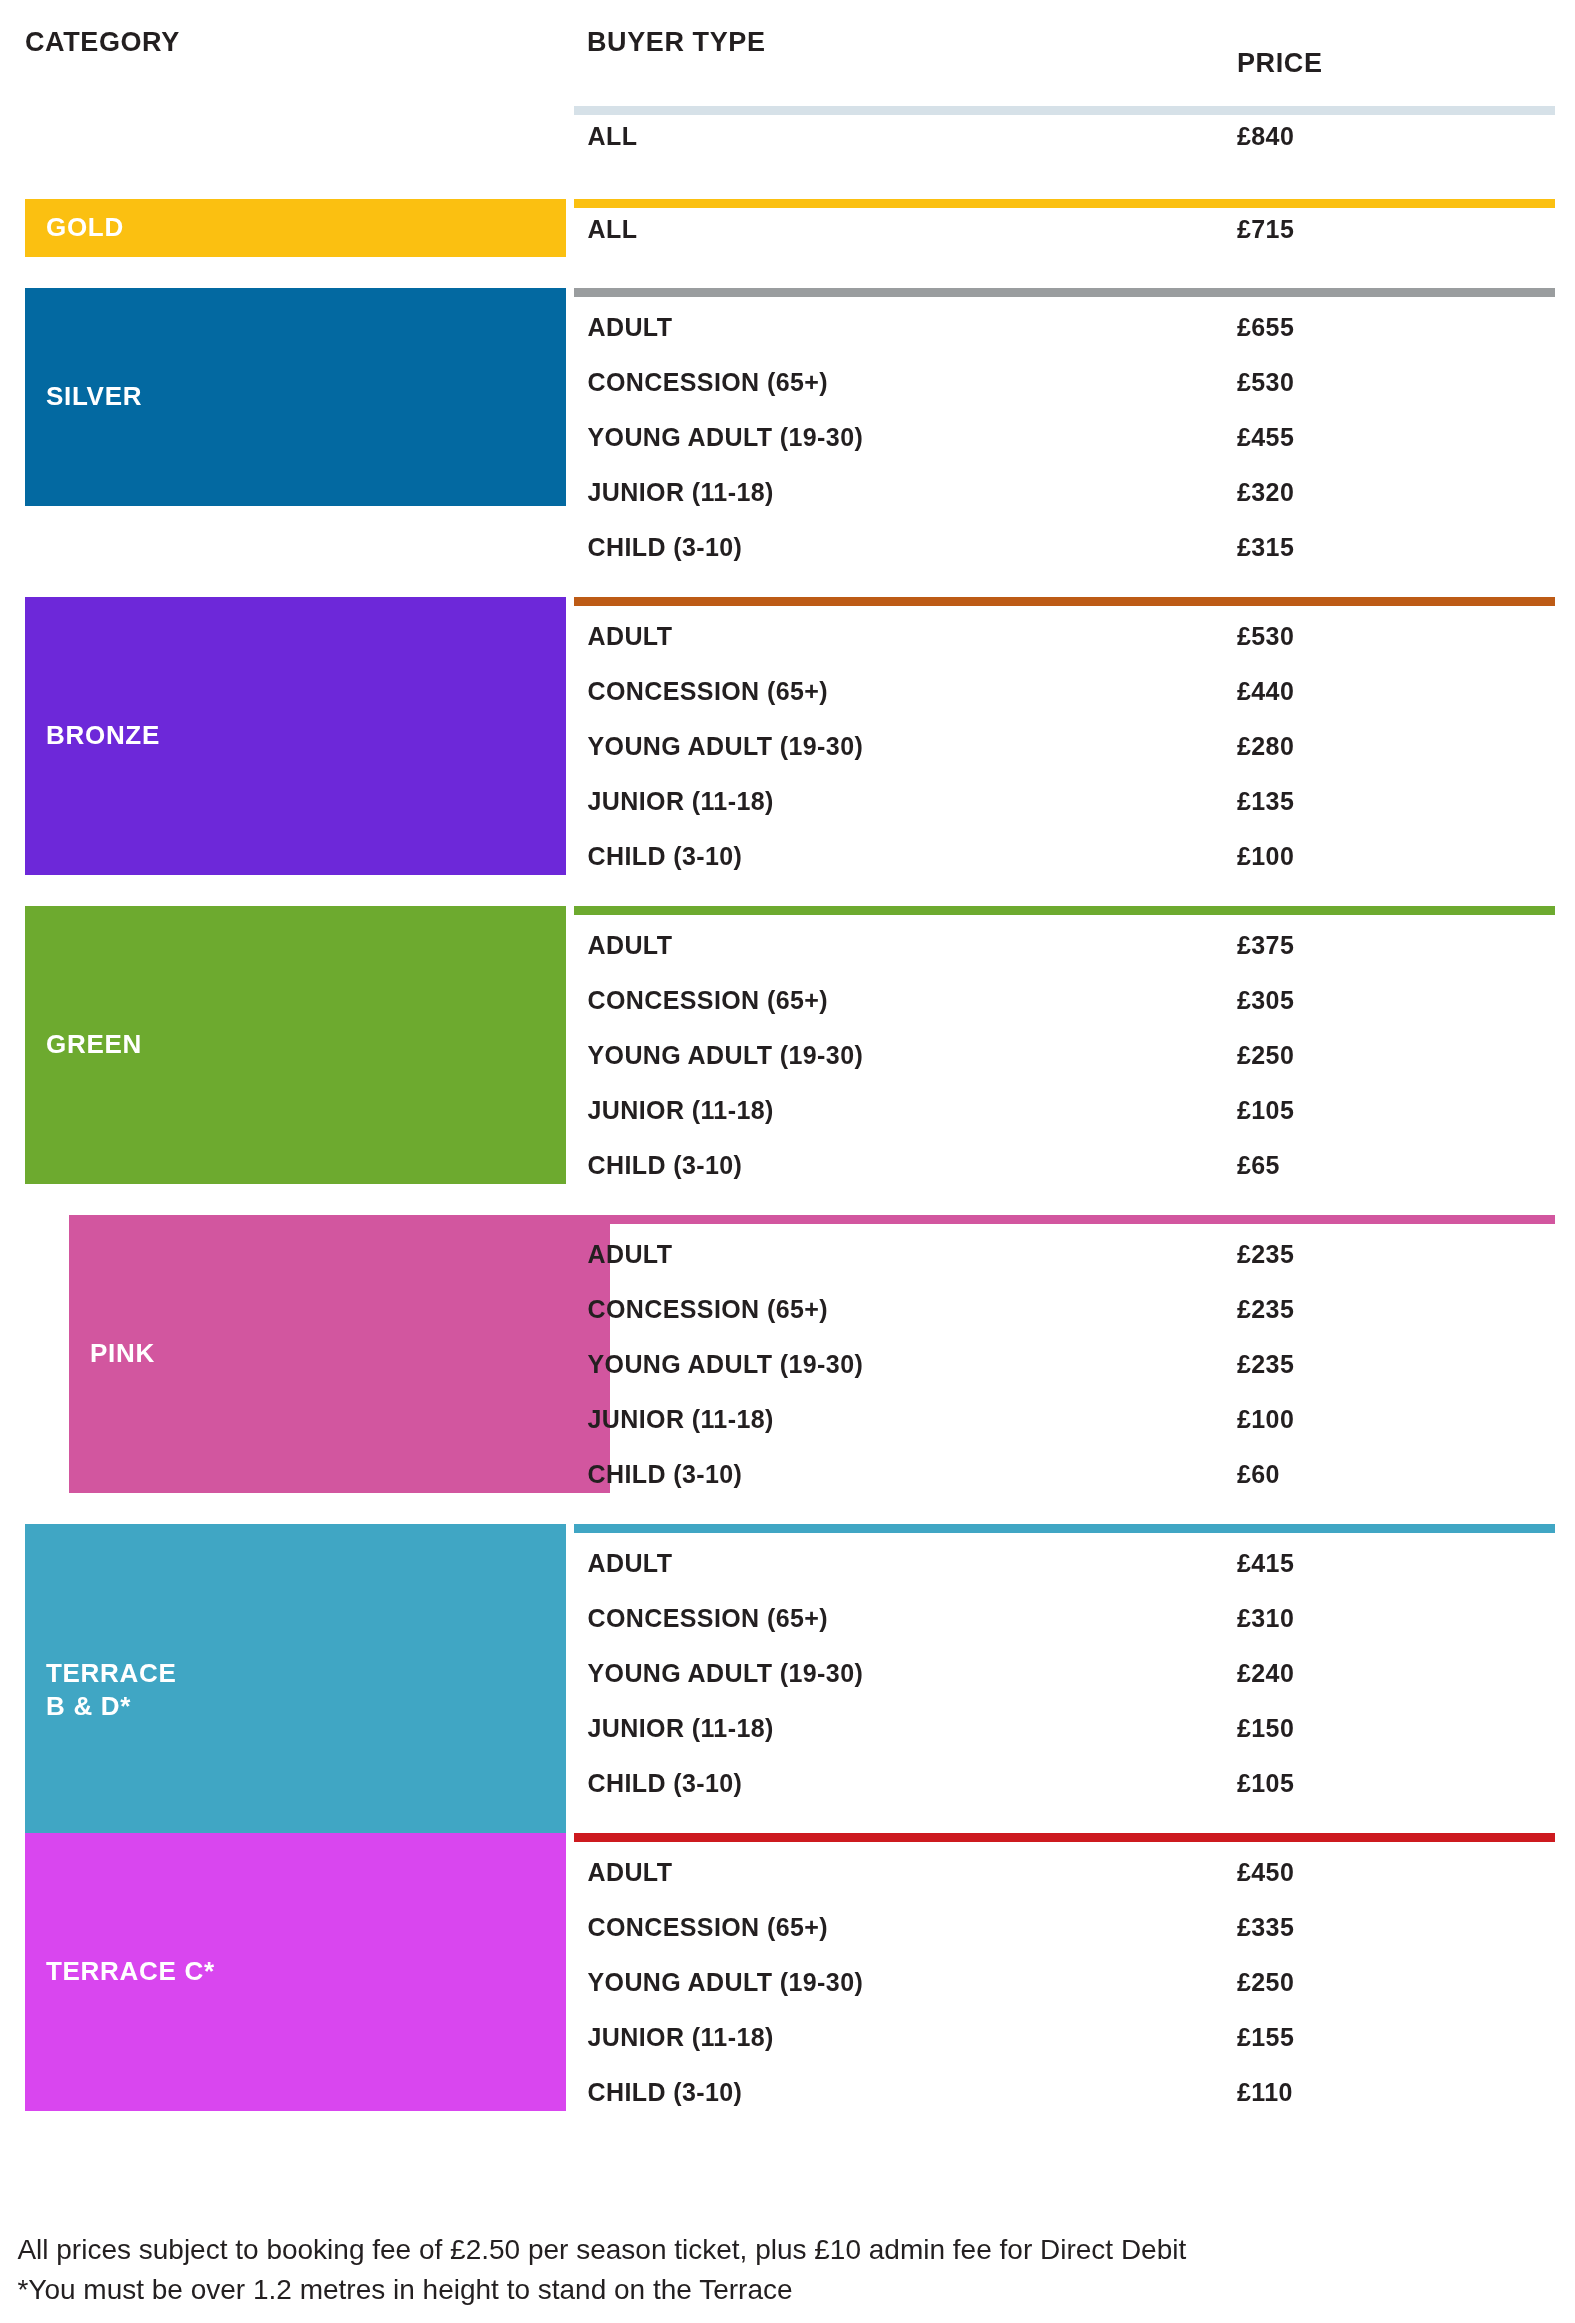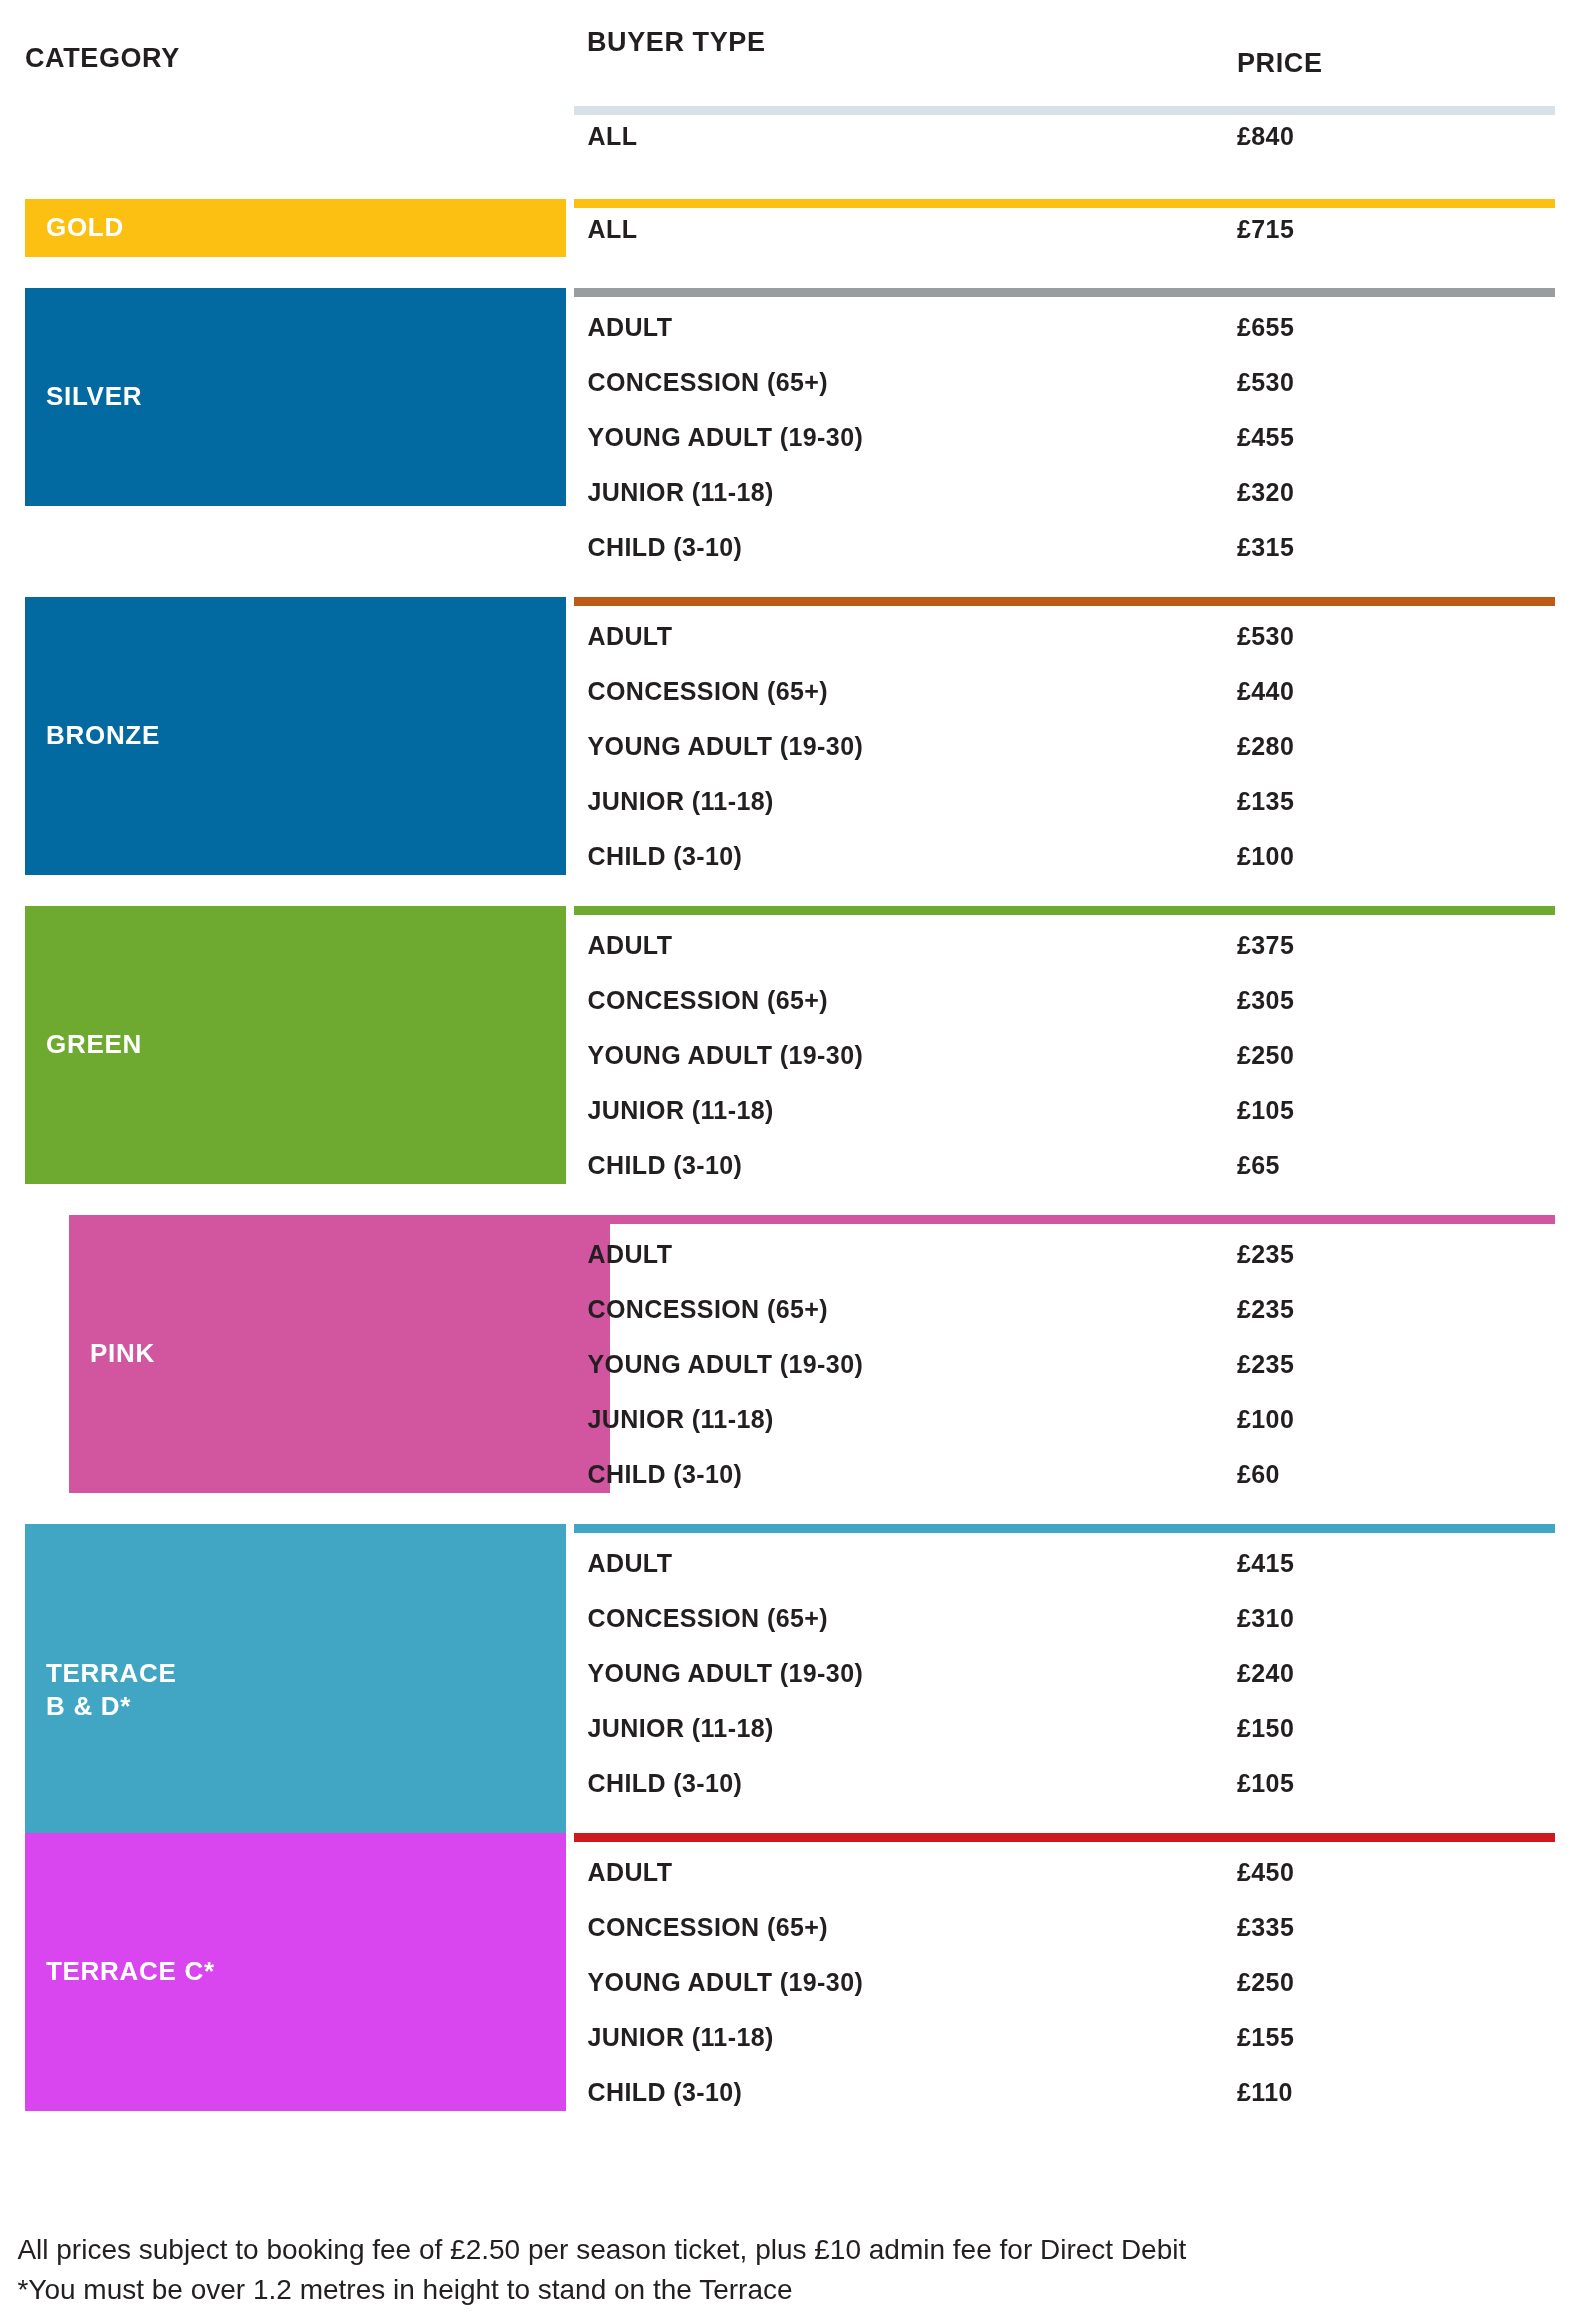--- a/index.html
+++ b/index.html
@@ -33,21 +33,21 @@
   .hdr {
     position: absolute;
     font-family: "Liberation Sans", sans-serif;
     font-weight: bold;
     font-size: 27px;
     letter-spacing: 0.6px;
     color: #231f20;
     text-transform: uppercase;
     white-space: nowrap;
   }
-  .hdr-category { left: 25px;  top: 27px; margin-top: 16px; }
+  .hdr-category { left: 25px;  top: 27px; }
   .hdr-buyer    { left: 587px; top: 27px; }
   .hdr-price    { left: 1237px; top: 48px; }
 
   
   .section {
     position: absolute;
     left: 0;
     width: 1576px;
   }
 
@@ -183,21 +183,21 @@
             <div class="row-price">£320</div>
           </div>
           <div class="row">
             <div class="row-buyer">CHILD (3-10)</div>
             <div class="row-price">£315</div>
           </div>
         </div>
       </div>
       <div class="section" style="top: 597px; height: 278px;">
         <div class="rule" style="background: rgb(189, 91, 22);"></div>
-        <div class="cat-block" style="height: 278px; background: #0369a1;">
+        <div class="cat-block" style="height: 278px; background: #6d28d9;">
           <div class="cat-label" style="color: rgb(255, 255, 255);">BRONZE</div>
         </div>
         <div class="rows" style="top: 11.6px;">
           <div class="row">
             <div class="row-buyer">ADULT</div>
             <div class="row-price">£530</div>
           </div>
           <div class="row">
             <div class="row-buyer">CONCESSION (65+)</div>
             <div class="row-price">£440</div>

